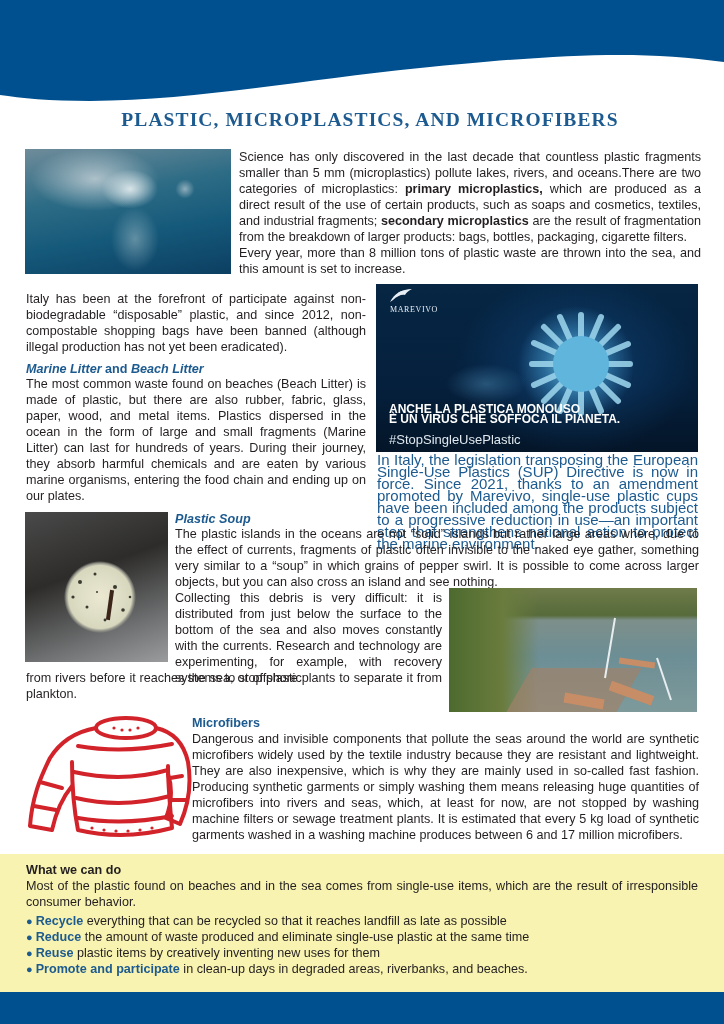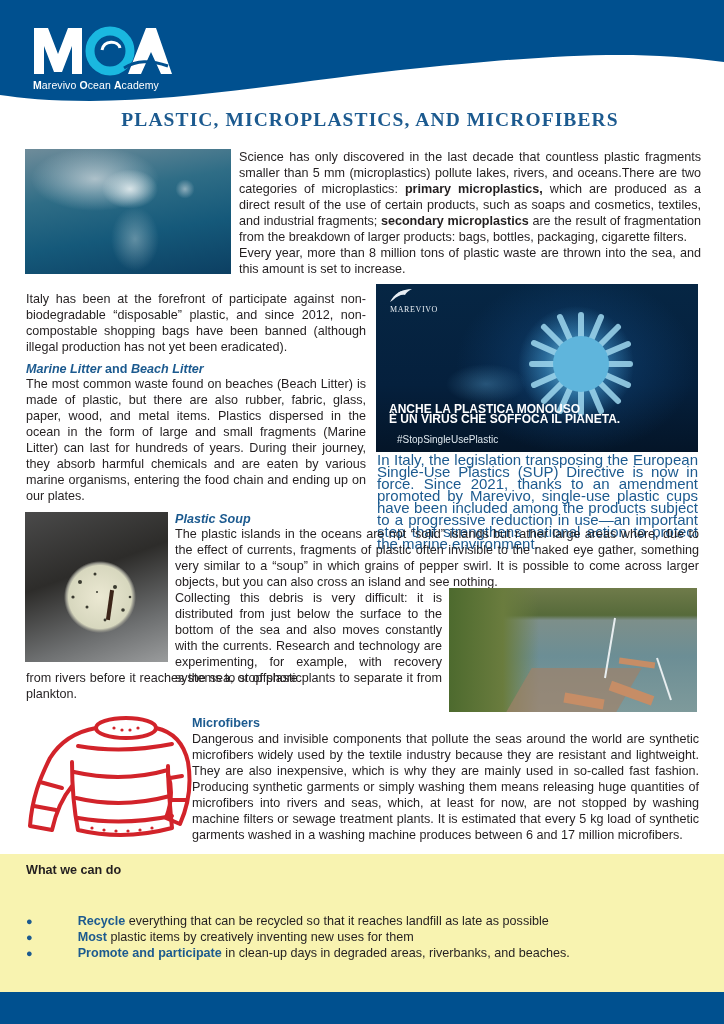--- a/index.html
+++ b/index.html
@@ -25,21 +25,21 @@
       linear-gradient(170deg, #6f8c9a 0%, #2f6d86 35%, #15597a 65%, #0c3f62 100%); }
   .p-virus { left: 376px; top: 284px; width: 322px; height: 168px;
     background:
       radial-gradient(circle 58px at 200px 80px, rgba(120,200,230,0.95), rgba(60,140,190,0.6) 55%, rgba(10,40,80,0) 100%),
       radial-gradient(ellipse 50px 25px at 110px 100px, rgba(70,130,170,0.5), rgba(0,0,0,0) 80%),
       radial-gradient(ellipse 120px 90px at 200px 80px, rgba(20,80,140,0.6), rgba(0,0,0,0) 100%),
       linear-gradient(180deg, #062644 0%, #05203d 60%, #041528 100%); padding-left: 17px; }
   .virus-brand { position: absolute; left: 14px; top: 18px; color: #e8eef4; font-family: "Liberation Serif", serif; font-size: 8px; letter-spacing: 0.6px; }
   .dolphin-icon { position: absolute; left: 12px; top: 2px; }
   .virus-caption { position: absolute; left: 13px; top: 120px; color: #fff; font-size: 12px; font-weight: bold; line-height: 10px; }
-  .virus-tag { position: absolute; left: 13px; top: 148px; color: #dfe8ef; font-size: 10px; margin-left: 8px; }
+  .virus-tag { position: absolute; left: 13px; top: 148px; color: #dfe8ef; font-size: 13px; }
 
   .p-soup { left: 25px; top: 512px; width: 143px; height: 150px;
     background:
       radial-gradient(circle 45px at 75px 85px, rgba(235,232,210,1) 0%, rgba(215,215,190,1) 70%, rgba(150,150,140,1) 75%, rgba(70,70,70,0) 80%),
       linear-gradient(160deg, #4a4a4a 0%, #2d2c2a 40%, #6d6f70 75%, #9a9c9d 100%); }
   .p-river { left: 449px; top: 588px; width: 248px; height: 124px;
     background:
       linear-gradient(180deg, #6f7b4a 0%, #566a3a 22%, #7d8f8a 26%, #6c8e95 55%, #7e9a9b 100%); }
   .river-shore { position: absolute; left: 0; top: 0; width: 90px; height: 124px; background: linear-gradient(90deg, #4d6a2e 0%, #6a7c3e 60%, rgba(120,110,70,0) 100%); }
   .river-bank { position: absolute; left: 70px; top: 80px; width: 110px; height: 44px; background: #a0826a; transform: skewX(-30deg); opacity: 0.7; }
@@ -61,44 +61,31 @@
   .sweater { position: absolute; left: 22px; top: 706px; }
   .t-micro-h { position: absolute; left: 192px; top: 715px; }
   .t-micro { left: 192px; top: 731px; width: 507px; }
 
   .actions { position: absolute; left: 0; top: 854px; width: 724px; height: 138px; background: #f8f3b0; }
   .actions-h { position: absolute; left: 26px; top: 8px; font-weight: bold; }
   .actions-body { position: absolute; left: 26px; top: 24px; width: 672px; text-align: justify; }
   .actions-list { position: absolute; left: 26px; top: 59px; list-style: none; }
   .actions-list li { line-height: 16px; white-space: nowrap; }
   .actions-list .bullet { color: #1c5a8f; font-size: 11px; margin-right: 3px; }
-  .actions-list .kw { color: #1c5a8f; font-weight: bold; margin-left: 42px; }
+  .actions-list .kw { color: #1c5a8f; font-weight: bold; }
 
   .footer { position: absolute; left: 0; top: 992px; width: 724px; height: 32px; background: #00508f; }
 </style>
 </head>
 <body>
 
 <div class="header">
   <svg width="724" height="110" viewBox="0 0 724 110">
     <path d="M0,0 H724 V62 C640,50 560,54 420,68 C300,80 200,100 90,101 C50,101 20,98 0,95 Z" fill="#00508f"></path>
   </svg>
-  <div class="logo">
-    <svg class="logo-letters" width="140" height="52" viewBox="0 0 140 52">
-
-      <path d="M2,50 V4 H16 L26,30 L36,4 H50 V50 H40 V22 L30,48 H22 L12,22 V50 Z" fill="#ffffff"></path>
-
-      <circle cx="78" cy="27" r="20" fill="none" stroke="#1ab8e0" stroke-width="9"></circle>
-      <path d="M70,26 C72,16 86,16 88,24" fill="none" stroke="#ffffff" stroke-width="3"></path>
-
-      <path d="M96,50 L114,4 H124 L140,50 H129 L119,28 L109,50 Z" fill="#ffffff"></path>
-      <path d="M92,44 C105,36 118,36 136,42" fill="none" stroke="#00508f" stroke-width="3"></path>
-    </svg>
-    <div class="logo-sub"><b>M</b><span>arevivo </span><b>O</b><span>cean </span><b>A</b><span>cademy</span></div>
-  </div>
 </div>
 
 <h1 class="title">PLASTIC, MICROPLASTICS, AND MICROFIBERS</h1>
 
 <div class="photo p-plastic-water"></div>
 <p class="text t-intro"><span>Science has only discovered in the last decade that countless plastic fragments smaller than 5 mm (microplastics) pollute lakes, rivers, and oceans.There are two categories of microplastics: </span><b>primary microplastics,</b><span> which are produced as a direct result of the use of certain products, such as soaps and cosmetics, textiles, and industrial fragments; </span><b>secondary microplastics</b><span> are the result of fragmentation from the breakdown of larger products: bags, bottles, packaging, cigarette filters.</span><br><span>Every year, more than 8 million tons of plastic waste are thrown into the sea, and this amount is set to increase.</span></p>
 
 <p class="text t-italy">Italy has been at the forefront of participate against non-biodegradable “disposable” plastic, and since 2012, non-compostable shopping bags have been banned (although illegal production has not yet been eradicated).</p>
 
 <div class="t-marine-h"><span class="h-blue-it">Marine Litter</span><span class="h-blue"> and </span><span class="h-blue-it">Beach Litter</span></div>
@@ -198,20 +185,22 @@
       <circle cx="106" cy="125" r="1.6"></circle>
       <circle cx="118" cy="124" r="1.6"></circle>
       <circle cx="130" cy="122" r="1.6"></circle>
   </g>
 </svg>
 <div class="t-micro-h h-blue">Microfibers</div>
 <p class="text t-micro">Dangerous and invisible components that pollute the seas around the world are synthetic microfibers widely used by the textile industry because they are resistant and lightweight. They are also inexpensive, which is why they are mainly used in so-called fast fashion. Producing synthetic garments or simply washing them means releasing huge quantities of microfibers into rivers and seas, which, at least for now, are not stopped by washing machine filters or sewage treatment plants. It is estimated that every 5 kg load of synthetic garments washed in a washing machine produces between 6 and 17 million microfibers.</p>
 
 <div class="actions">
   <div class="actions-h">What we can do</div>
+  <p class="actions-body">Most of the plastic found on beaches and in the sea comes from single-use items, which are the result of irresponsible consumer behavior.</p>
   <ul class="actions-list">
     <li><span class="bullet">●</span><span class="kw">Recycle</span><span> everything that can be recycled so that it reaches landfill as late as possible</span></li>
-    <li><span class="bullet">●</span><span class="kw">Most</span><span> plastic items by creatively inventing new uses for them</span></li>
+    <li><span class="bullet">●</span><span class="kw">Reduce</span><span> the amount of waste produced and eliminate single-use plastic at the same time</span></li>
+    <li><span class="bullet">●</span><span class="kw">Reuse</span><span> plastic items by creatively inventing new uses for them</span></li>
     <li><span class="bullet">●</span><span class="kw">Promote and participate</span><span> in clean-up days in degraded areas, riverbanks, and beaches.</span></li>
   </ul>
 </div>
 
 <div class="footer"></div>
 
 </body></html>

